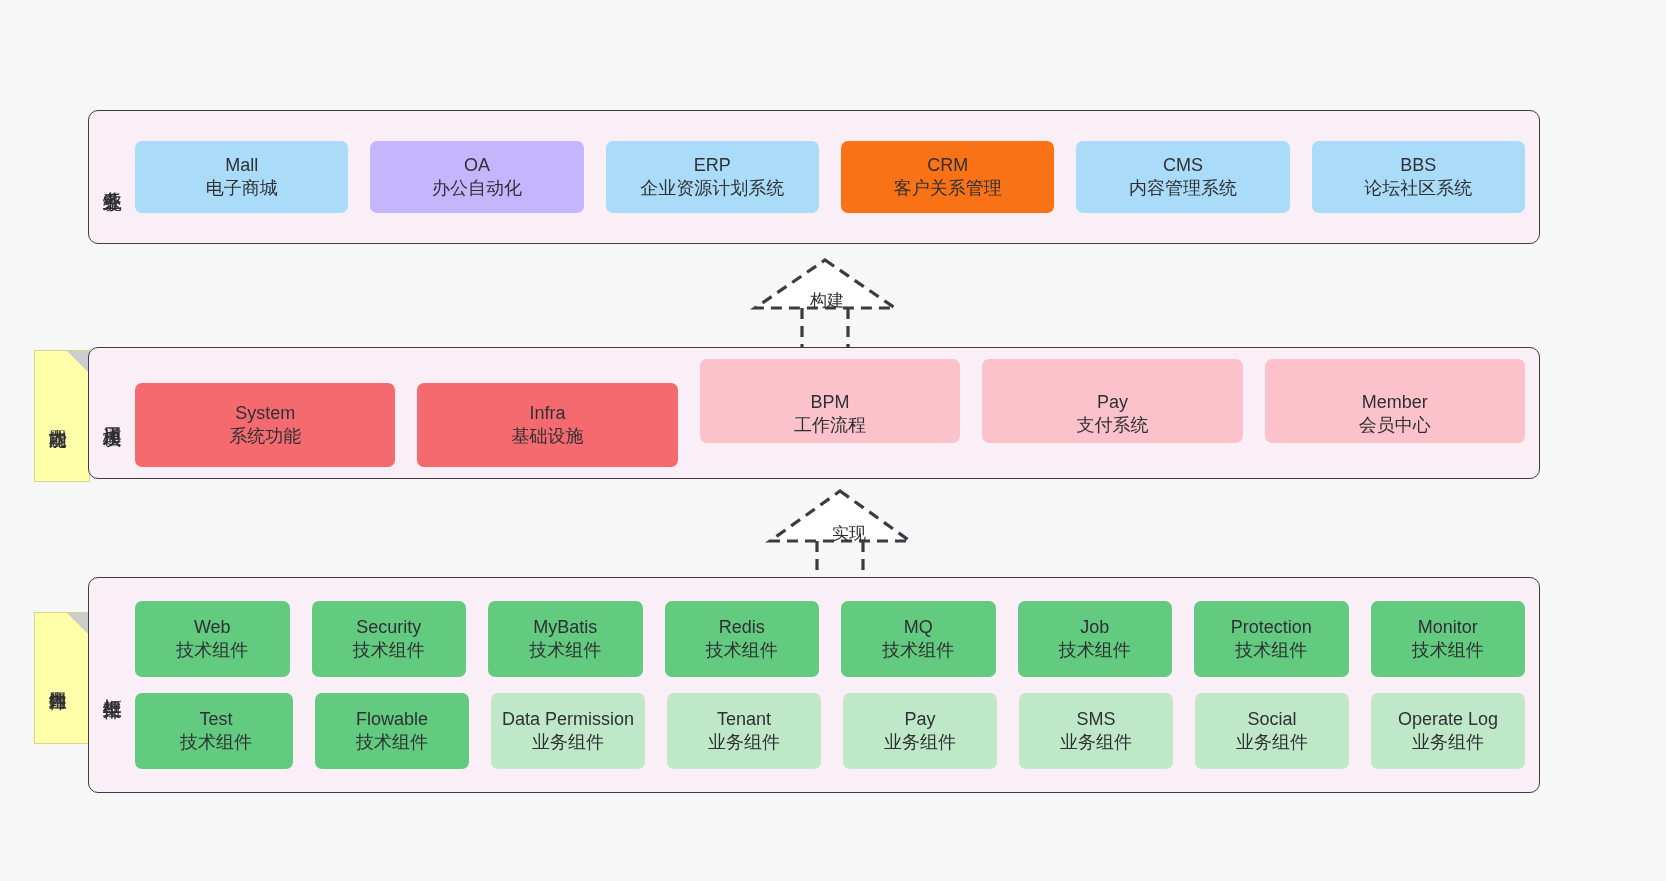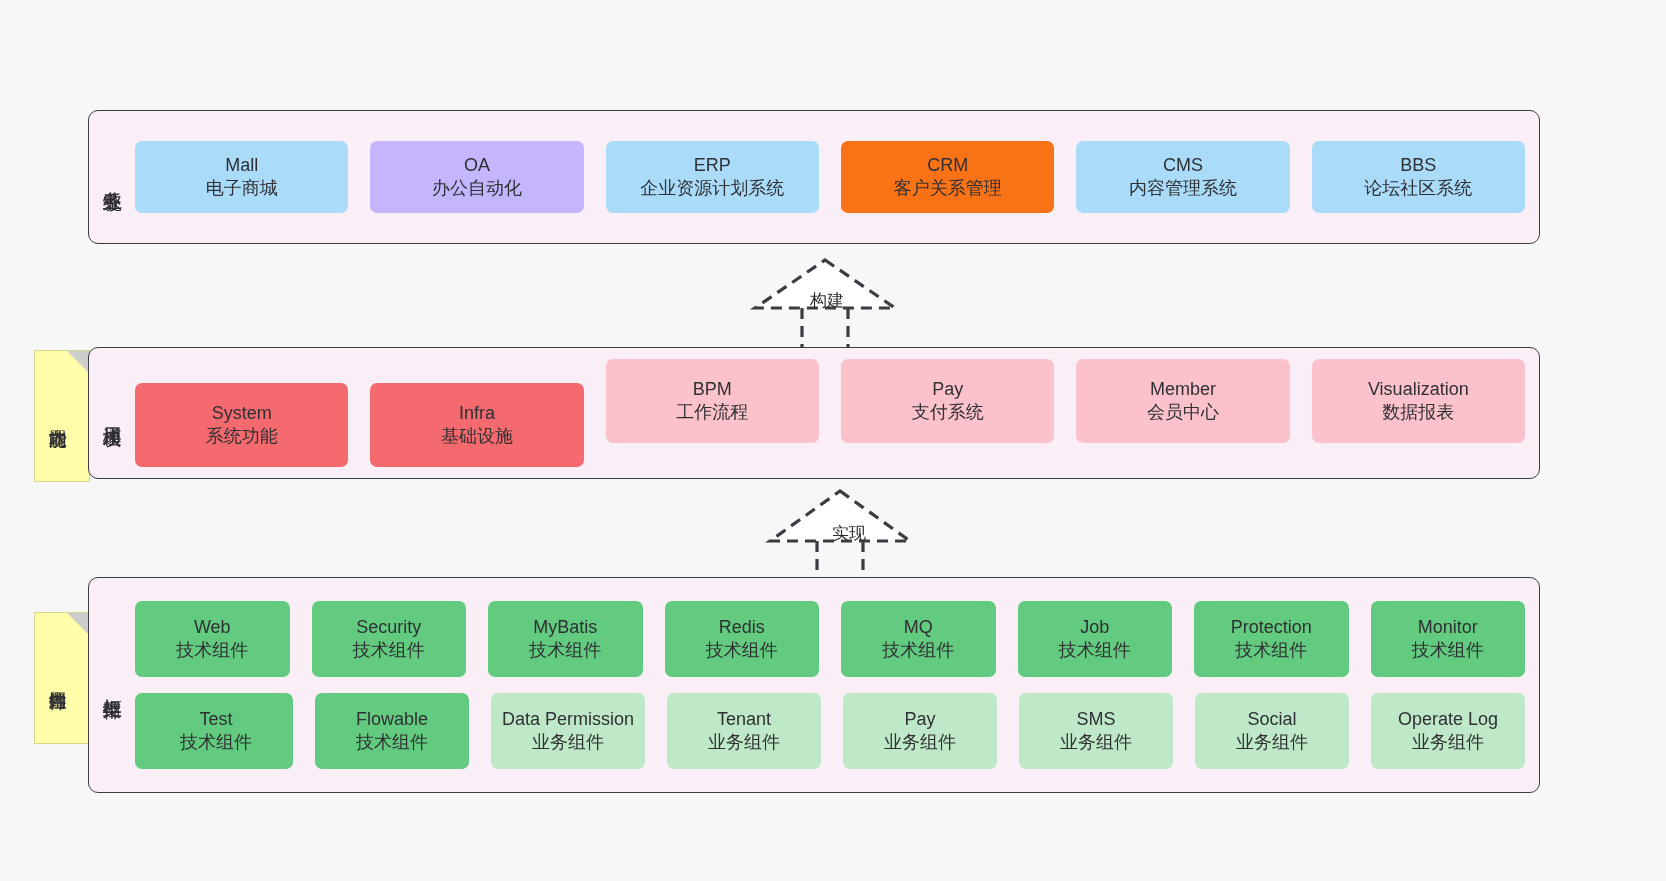--- a/index.html
+++ b/index.html
@@ -75,21 +75,21 @@
     line-height: 1.28;
     color: #2f3034;
     padding: 6px 4px;
     box-sizing: border-box;
   }
   .node .n-title { display: block; }
   .node .n-sub   { display: block; }
 
   .node.blue        { background: #aadcfa; }
   .node.red         { background: #f46a6e; margin-top: 24px; }
-  .node.pink        { background: #fbc2cc; }
+  .node.pink        { background: #fbc2cc; justify-content: flex-end; }
   .node.green       { background: #63cb7f; }
   .node.lightgreen  { background: #bfe8c8; }
 
   
   #layer-business  .node { height: 72px; }
   #layer-common    .node { height: 84px; }
   #layer-framework .node { height: 76px; }
 
   
   .note {
@@ -206,24 +206,20 @@
           <span class="n-sub">工作流程</span>
         </div>
         <div class="node pink" style="background: rgb(251, 194, 204);">
           <span class="n-title">Pay</span>
           <span class="n-sub">支付系统</span>
         </div>
         <div class="node pink" style="background: rgb(251, 194, 204);">
           <span class="n-title">Member</span>
           <span class="n-sub">会员中心</span>
         </div>
-        <div class="node pink" style="background: rgb(251, 194, 204);">
-          <span class="n-title">Visualization</span>
-          <span class="n-sub">数据报表</span>
-        </div>
       </div>
     </div>
   </div>
 
   <div class="arrow" style="left:768px; top:489px; width:150px; height:82px;">
     <svg width="150" height="82" viewBox="0 0 150 82">
       <path d="M 72 2 L 142 52 L 2 52 Z" fill="#ffffff" stroke="#3b3b42" stroke-width="3.2" stroke-dasharray="11 7" stroke-linejoin="miter"></path>
       <path d="M 49 52 L 49 82 M 95 52 L 95 82" fill="none" stroke="#3b3b42" stroke-width="3.2" stroke-dasharray="11 7"></path>
     </svg>
     <span class="arrow-label" style="left:64px; top:36px;">实现</span>

